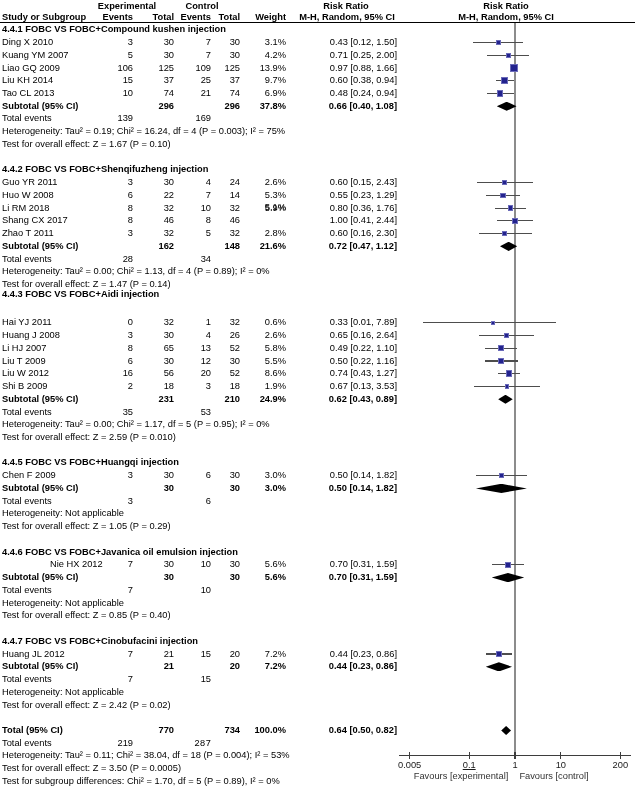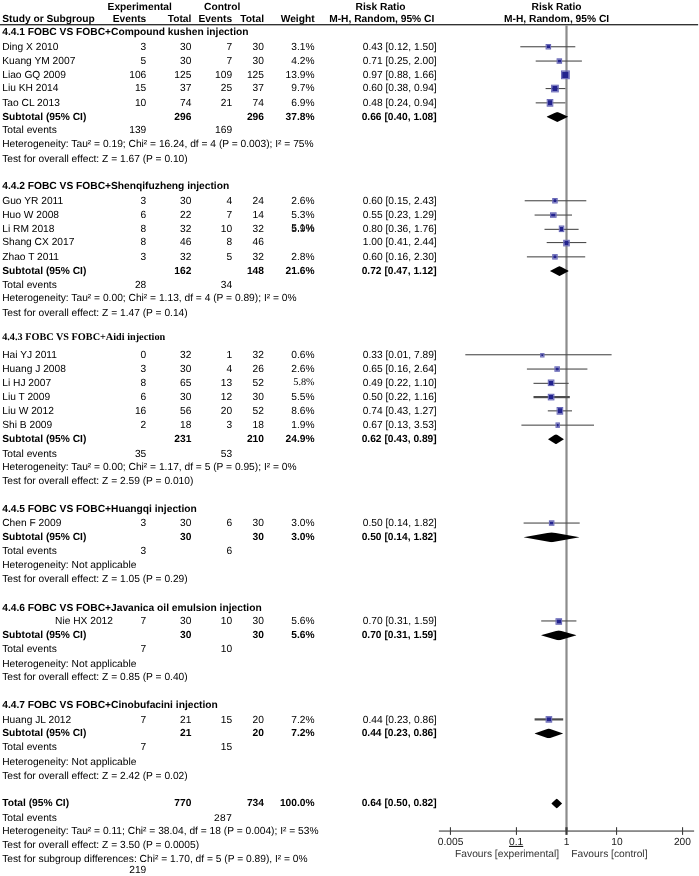--- a/index.html
+++ b/index.html
@@ -133,41 +133,41 @@
       <span class="t b" style="top: 240.88px; left: 2px;">Subtotal (95% CI)</span>
       <span class="t b" style="top: 240.88px; right: 461px;">162</span>
       <span class="t b" style="top: 240.88px; right: 395px;">148</span>
       <span class="t b" style="top: 240.88px; right: 349px;">21.6%</span>
       <span class="t b" style="top: 240.88px; right: 238px;">0.72 [0.47, 1.12]</span>
       <span class="t" style="top: 253.62px; left: 2px;">Total events</span>
       <span class="t" style="top: 253.62px; right: 502px;">28</span>
       <span class="t" style="top: 253.62px; right: 424px;">34</span>
       <span class="t" style="top: 266.36px; left: 2px;">Heterogeneity: Tau² = 0.00; Chi² = 1.13, df = 4 (P = 0.89); I² = 0%</span>
       <span class="t" style="top: 279.1px; left: 2px;">Test for overall effect: Z = 1.47 (P = 0.14)</span>
-      <span class="t b" style="top: 302px; left: 2px; font-family: Liberation Serif, serif;">4.4.3 FOBC VS FOBC+Aidi injection</span>
+      <span class="t b" style="top: 289px; left: 2px;">4.4.3 FOBC VS FOBC+Aidi injection</span>
       <span class="t" style="top: 317.32px; left: 2px;">Hai YJ 2011</span>
       <span class="t" style="top: 317.32px; right: 502px;">0</span>
       <span class="t" style="top: 317.32px; right: 461px;">32</span>
       <span class="t" style="top: 317.32px; right: 424px;">1</span>
       <span class="t" style="top: 317.32px; right: 395px;">32</span>
       <span class="t" style="top: 317.32px; right: 349px;">0.6%</span>
       <span class="t" style="top: 317.32px; right: 238px;">0.33 [0.01, 7.89]</span>
       <span class="t" style="top: 330.06px; left: 2px;">Huang J 2008</span>
       <span class="t" style="top: 330.06px; right: 502px;">3</span>
       <span class="t" style="top: 330.06px; right: 461px;">30</span>
       <span class="t" style="top: 330.06px; right: 424px;">4</span>
       <span class="t" style="top: 330.06px; right: 395px;">26</span>
       <span class="t" style="top: 330.06px; right: 349px;">2.6%</span>
       <span class="t" style="top: 330.06px; right: 238px;">0.65 [0.16, 2.64]</span>
       <span class="t" style="top: 342.8px; left: 2px;">Li HJ 2007</span>
       <span class="t" style="top: 342.8px; right: 502px;">8</span>
       <span class="t" style="top: 342.8px; right: 461px;">65</span>
       <span class="t" style="top: 342.8px; right: 424px;">13</span>
       <span class="t" style="top: 342.8px; right: 395px;">52</span>
-      <span class="t" style="top: 342.8px; right: 349px; font-family: Liberation Serif, serif;">5.8%</span>
+      <span class="t" style="top: 342.8px; right: 349px;">5.8%</span>
       <span class="t" style="top: 342.8px; right: 238px;">0.49 [0.22, 1.10]</span>
       <span class="t" style="top: 355.54px; left: 2px;">Liu T 2009</span>
       <span class="t" style="top: 355.54px; right: 502px;">6</span>
       <span class="t" style="top: 355.54px; right: 461px;">30</span>
       <span class="t" style="top: 355.54px; right: 424px;">12</span>
       <span class="t" style="top: 355.54px; right: 395px;">30</span>
       <span class="t" style="top: 355.54px; right: 349px;">5.5%</span>
       <span class="t" style="top: 355.54px; right: 238px;">0.50 [0.22, 1.16]</span>
       <span class="t" style="top: 368.28px; left: 2px;">Liu W 2012</span>
       <span class="t" style="top: 368.28px; right: 502px;">16</span>
@@ -246,21 +246,21 @@
       <span class="t" style="top: 674.04px; right: 502px;">7</span>
       <span class="t" style="top: 674.04px; right: 424px;">15</span>
       <span class="t" style="top: 686.78px; left: 2px;">Heterogeneity: Not applicable</span>
       <span class="t" style="top: 699.52px; left: 2px;">Test for overall effect: Z = 2.42 (P = 0.02)</span>
       <span class="t b" style="top: 725px; left: 2px;">Total (95% CI)</span>
       <span class="t b" style="top: 725px; right: 461px;">770</span>
       <span class="t b" style="top: 725px; right: 395px;">734</span>
       <span class="t b" style="top: 725px; right: 349px;">100.0%</span>
       <span class="t b" style="top: 725px; right: 238px;">0.64 [0.50, 0.82]</span>
       <span class="t" style="top: 737.74px; left: 2px;">Total events</span>
-      <span class="t" style="top: 737.74px; right: 502px; margin-top: 48px;">219</span>
+      <span class="t" style="top: 737.74px; right: 502px;">219</span>
       <span class="t" style="top: 737.74px; right: 424px; font-family: Liberation Mono, monospace;">287</span>
       <span class="t" style="top: 750.48px; left: 2px;">Heterogeneity: Tau² = 0.11; Chi² = 38.04, df = 18 (P = 0.004); I² = 53%</span>
       <span class="t" style="top: 763.22px; left: 2px;">Test for overall effect: Z = 3.50 (P = 0.0005)</span>
       <span class="t" style="top: 775.96px; left: 2px;">Test for subgroup differences: Chi² = 1.70, df = 5 (P = 0.89), I² = 0%</span>
     </div>
   <div id="plot-layer">
       <div class="ci-line" style="left: 472.827px; width: 50.2385px; top: 41.94px;"></div>
       <div class="sq" style="width: 2.93px; height: 2.93px; left: 496.748px; top: 41.075px;"></div>
       <div class="ci-line" style="left: 487.426px; width: 41.3615px; top: 54.68px;"></div>
       <div class="sq" style="width: 3.26px; height: 3.26px; left: 506.558px; top: 53.65px;"></div>

